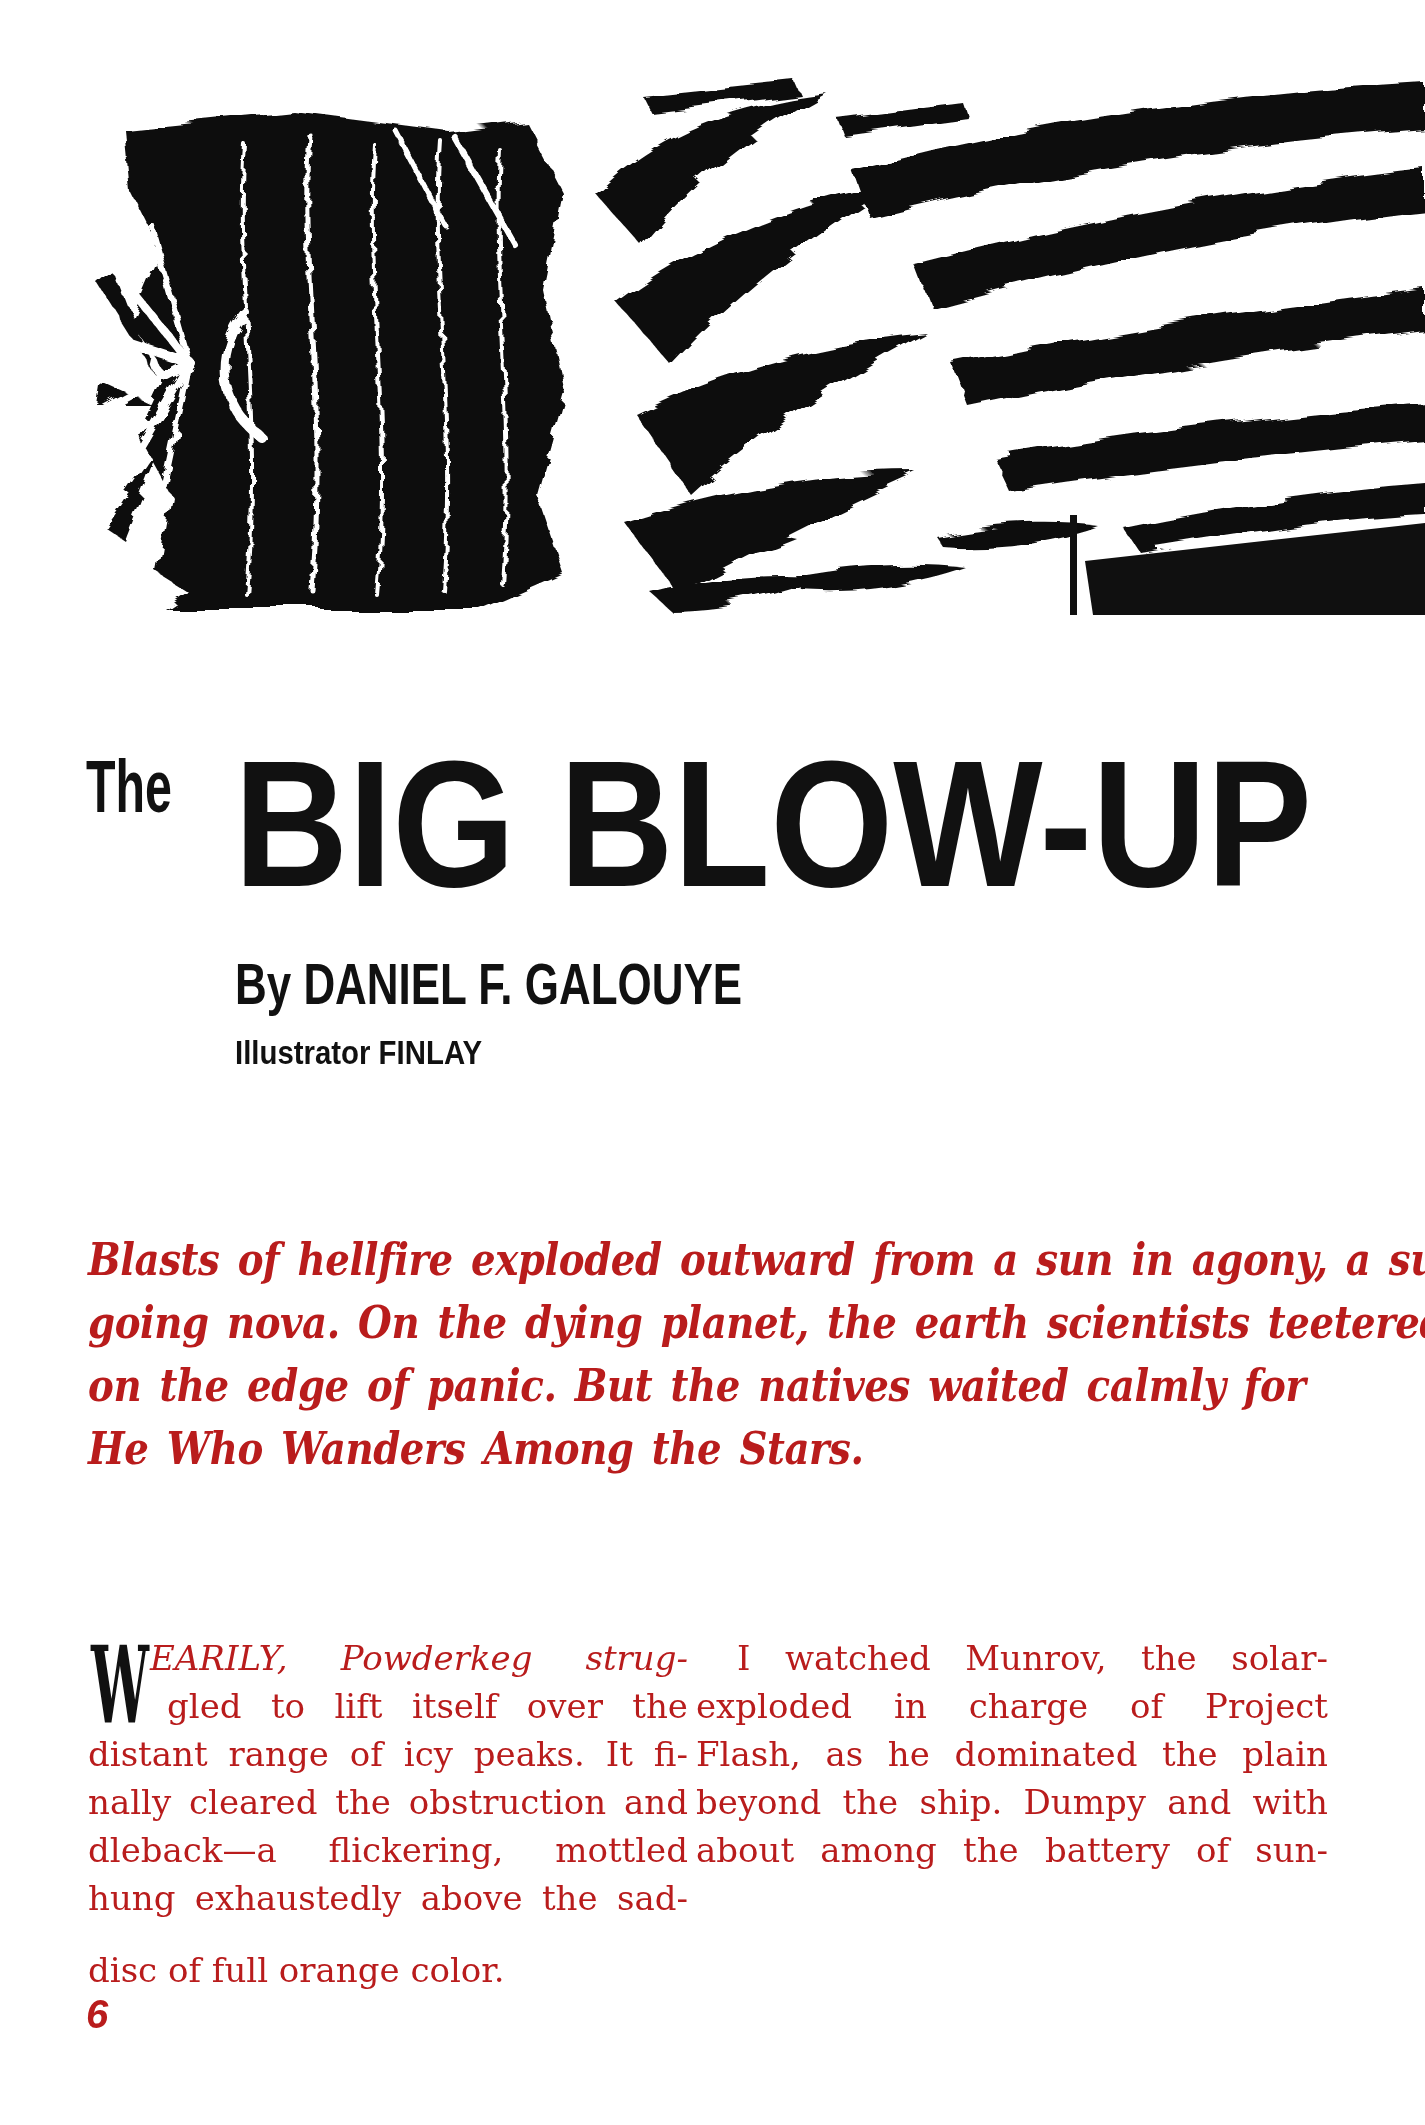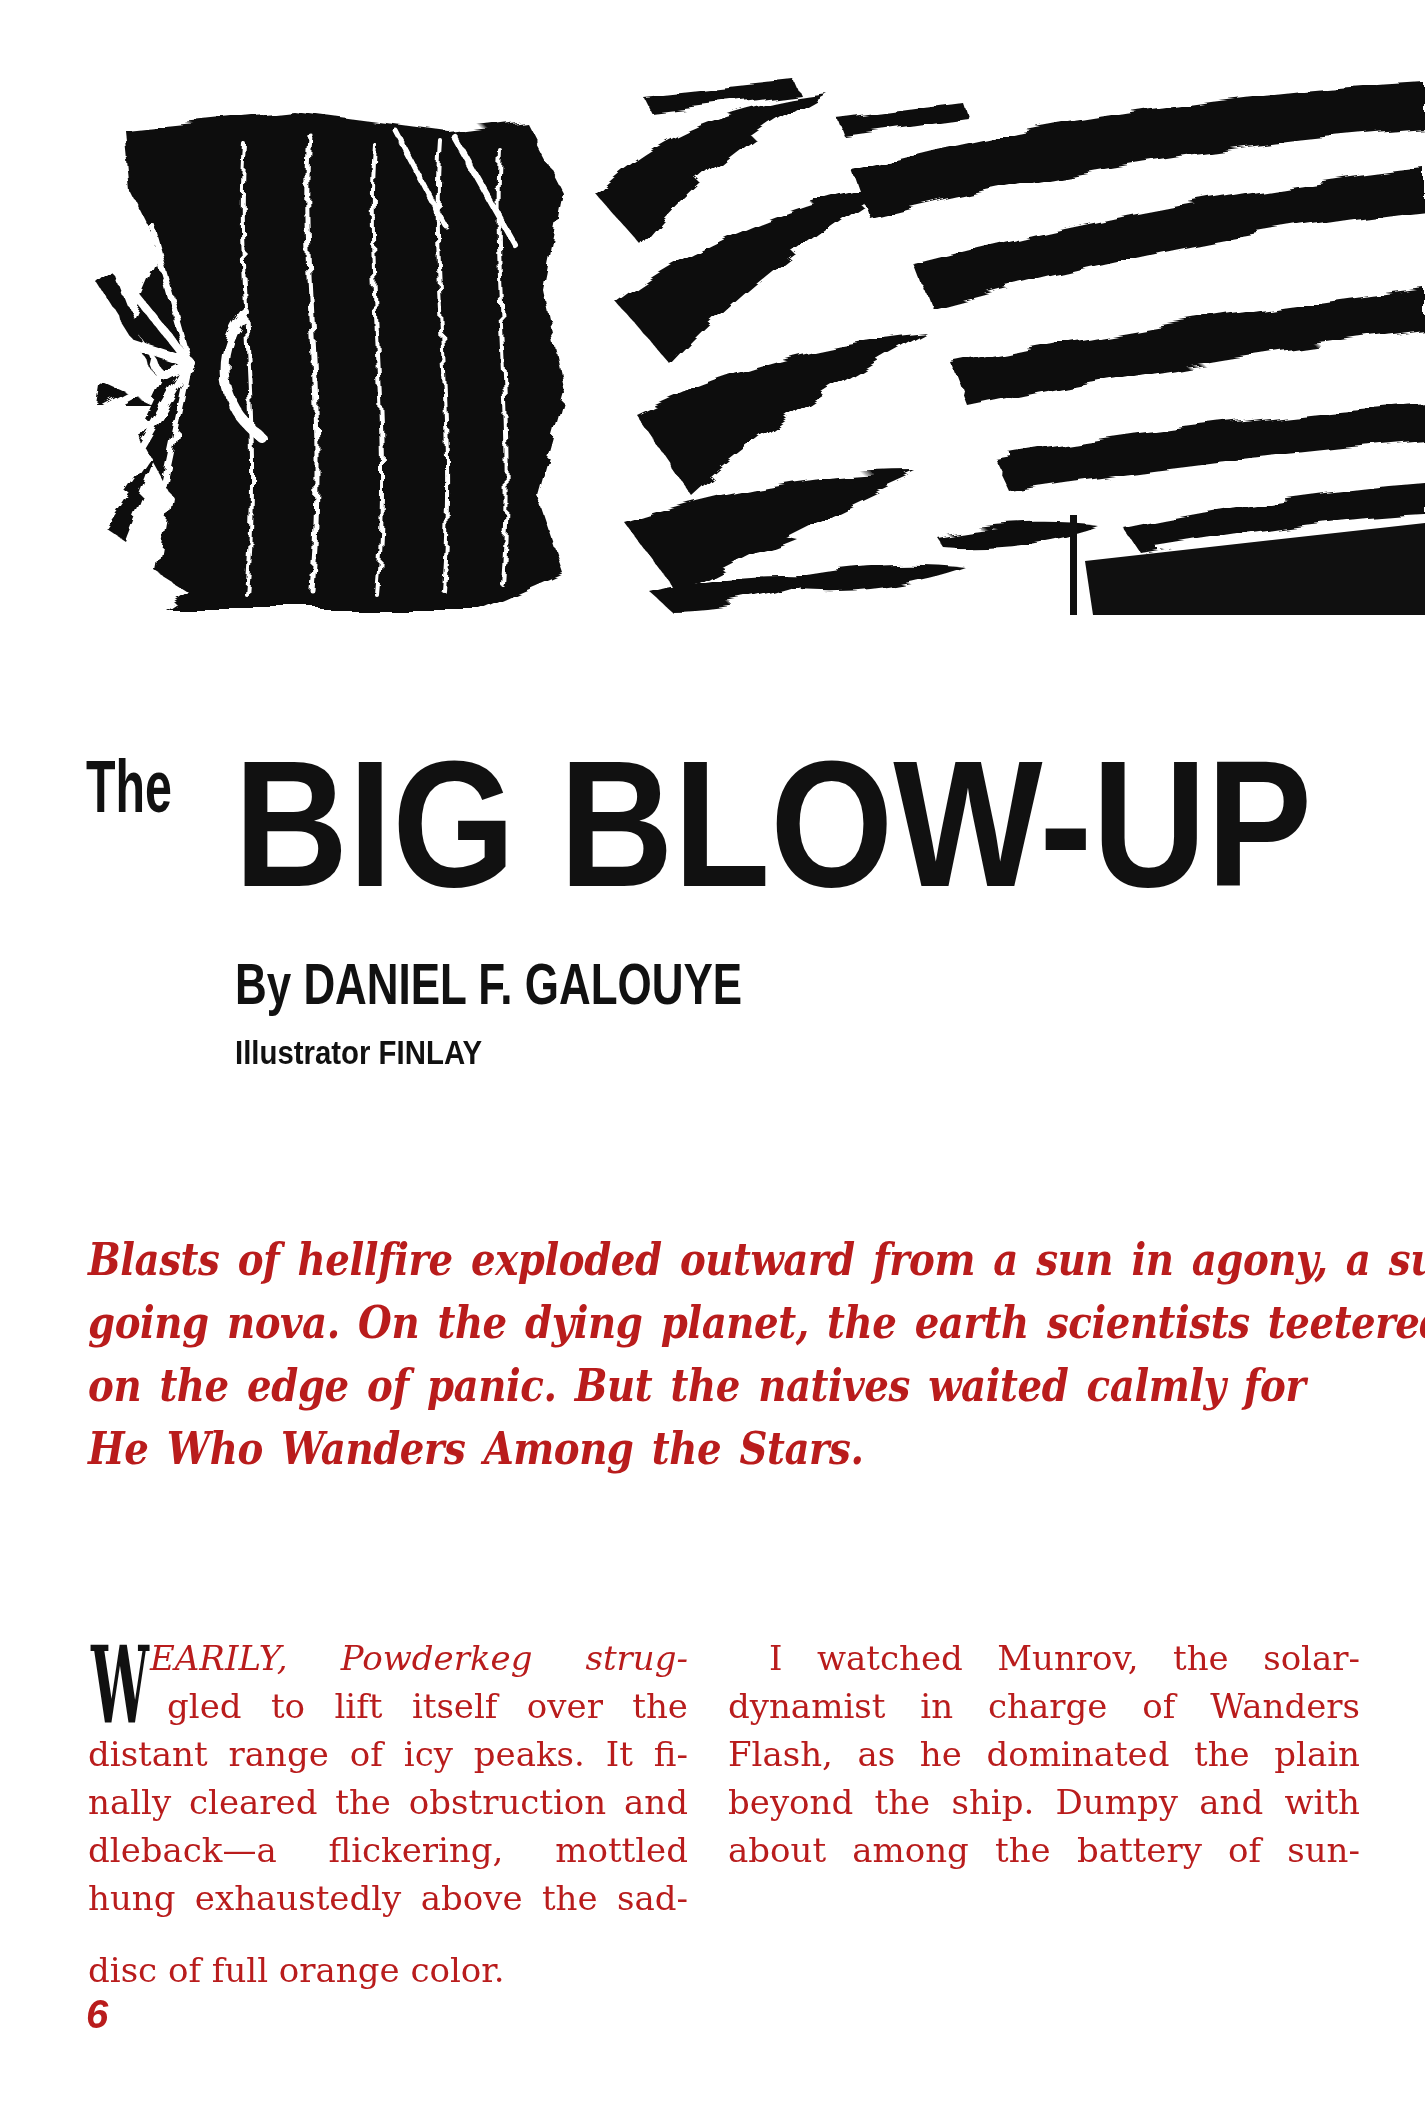--- a/index.html
+++ b/index.html
@@ -26,21 +26,21 @@
   }
   #blurb .bl { transform:scaleX(0.88); transform-origin:0 0; }
 
   
   .col {
     position:absolute; top:1634px;
     font-size:34px; line-height:48px;
     font-family:"DejaVu Serif", serif;
   }
   #col-left  { left:88px;  width:600px; }
-  #col-right { left:728px; width:632px; }
+  #col-right { left:696px; width:632px; }
   .cl { text-align:justify; text-align-last:justify; text-justify:inter-word; }
   .cl.lastline { text-align-last:left;margin-top:24px; }
   .cl.ind-dc1 { padding-left:62px;font-style:italic; }
   .cl.ind-dc2 { padding-left:79px; }
   .cl.ind-para { padding-left:41px; }
 
   #dropcap { position:absolute; left:91px; top:1645px; overflow:visible; }
 
   #pagenum {
     position:absolute; left:86px; top:1992px;
@@ -148,21 +148,21 @@
     <div class="cl ind-dc2">gled to lift itself over the</div>
     <div class="cl">distant range of icy peaks. It fi-</div>
     <div class="cl">nally cleared the obstruction and</div>
     <div class="cl">dleback—a flickering, mottled</div>
     <div class="cl">hung exhaustedly above the sad-</div>
     <div class="cl lastline">disc of full orange color.</div>
   </div>
 
   <div id="col-right" class="col">
     <div class="cl ind-para">I watched Munrov, the solar-</div>
-    <div class="cl">dynamist in charge of Wanders</div>
+    <div class="cl">exploded in charge of Project</div>
     <div class="cl">Flash, as he dominated the plain</div>
     <div class="cl">beyond the ship. Dumpy and with</div>
     <div class="cl">about among the battery of sun-</div>
   </div>
 
   <div id="pagenum">6</div>
 
 </div>
 
 </body></html>

